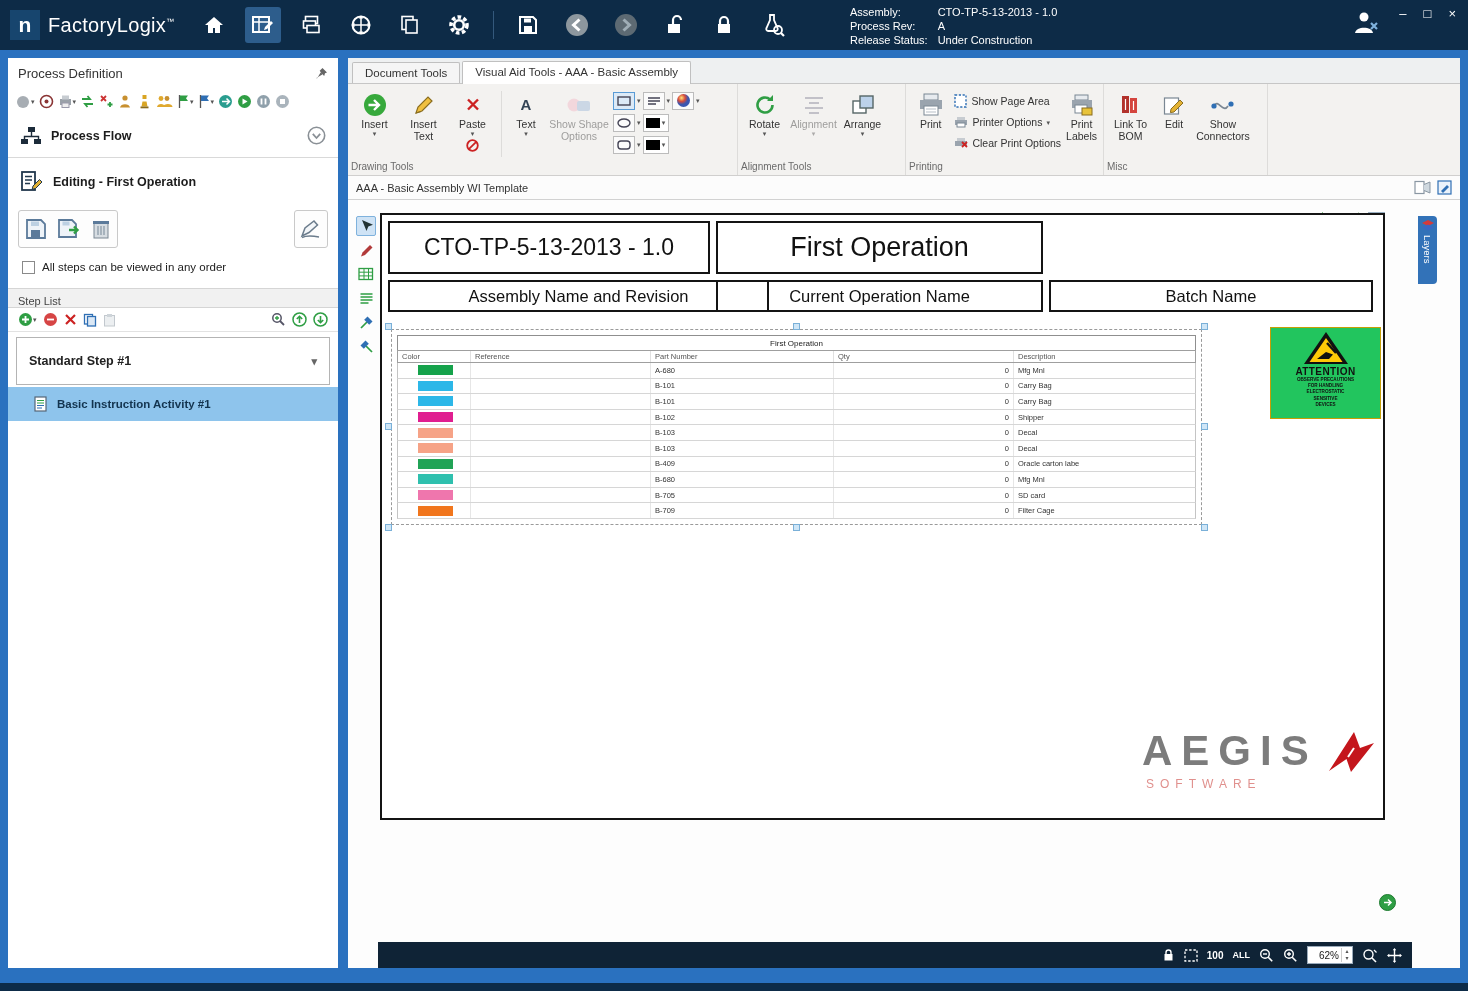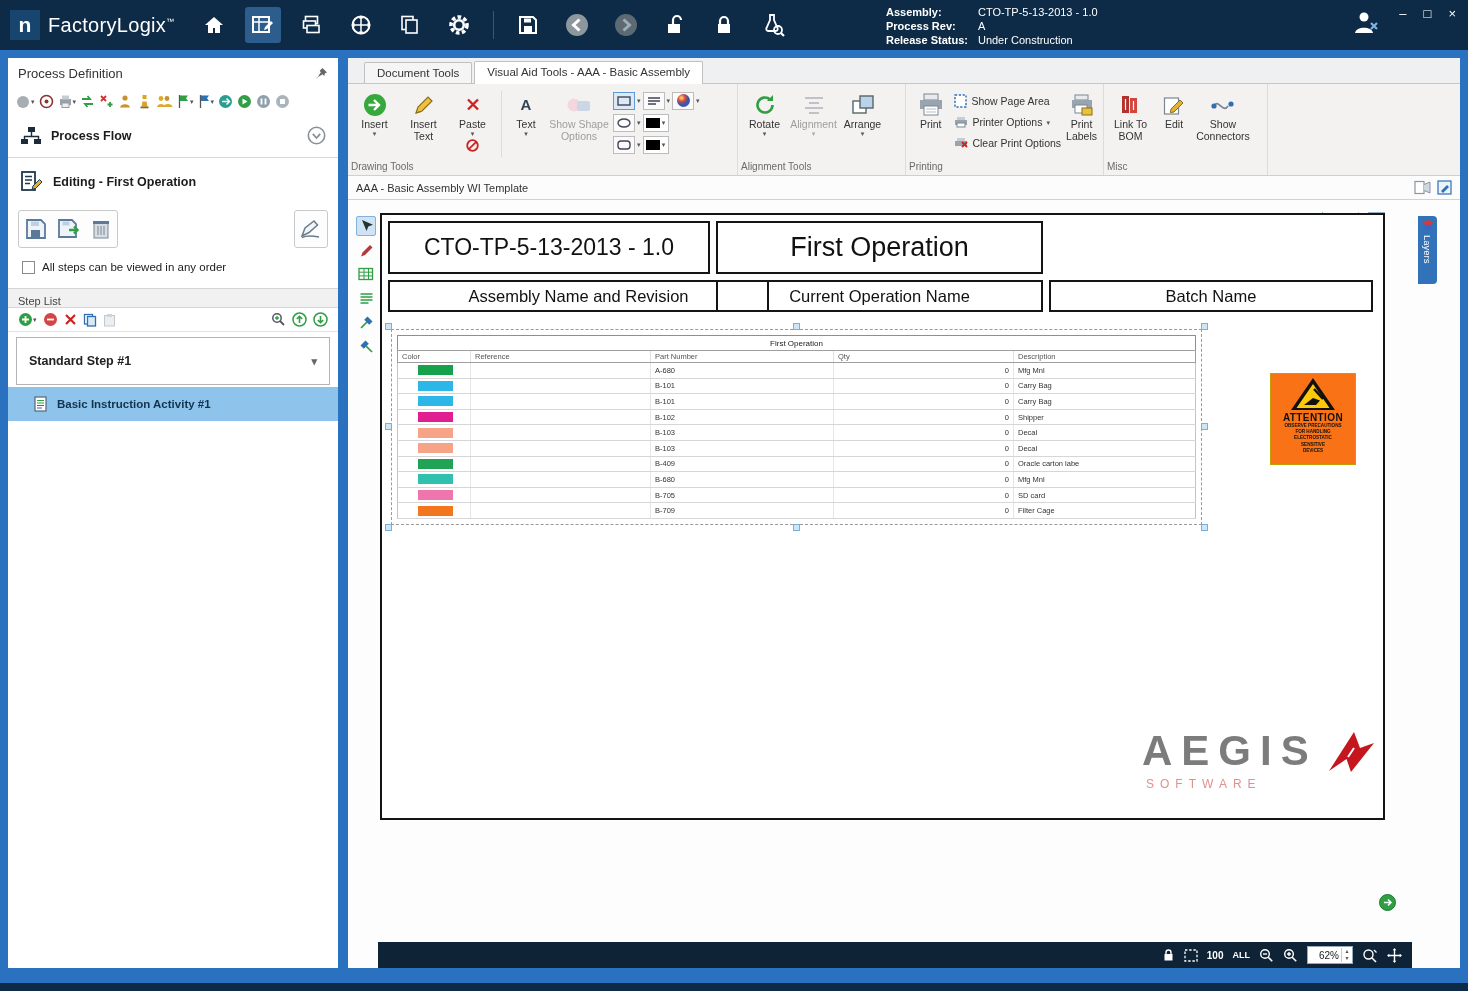--- a/index.html
+++ b/index.html
@@ -10,21 +10,21 @@
   
   .titlebar { position:absolute; top:0; left:0; right:0; height:50px; background:#0d2b47; display:flex; align-items:center; color:#fff; }
   .logo-box { width:30px; height:30px; margin-left:10px; background:#17456e; display:flex; align-items:center; justify-content:center; font-size:21px; font-weight:bold; color:#fff; }
   .app-name { font-size:20px; margin-left:8px; letter-spacing:.3px; }
   .app-name sup { font-size:8px; }
   .tb-icons { display:flex; align-items:center; gap:13px; margin-left:22px; }
   .tb-btn { width:36px; height:36px; display:flex; align-items:center; justify-content:center; border-radius:3px; cursor:default; }
   .tb-btn.active { background:#2d5d8c; }
   .tb-sep { width:1px; height:28px; background:#34597c; margin:0 3px; }
   .assembly-info { position:absolute; left:850px; top:5px; font-size:11px; line-height:14px; display:grid; grid-template-columns:auto auto; column-gap:10px; }
-  .assembly-info .lbl { font-weight:bold;margin-left:36px; }
+  .assembly-info .lbl { font-weight:normal; }
   .user-area { position:absolute; right:88px; top:10px; }
   .win-controls { position:absolute; right:12px; top:6px; display:flex; gap:17px; font-size:13px; color:#fff; }
   .win-controls span { cursor:default; }
 
   
   .left-panel { position:absolute; top:58px; left:8px; width:330px; bottom:23px; background:#fff; overflow:hidden; }
   .lp-header { height:30px; display:flex; align-items:center; padding:0 10px; font-size:13px; color:#333; }
   .lp-header .pin { margin-left:auto; }
   .lp-toolbar { height:26px; display:flex; align-items:center; gap:4px; padding:0 8px; }
   .mini { display:inline-flex; align-items:center; }
@@ -39,21 +39,21 @@
   .checkbox { width:13px; height:13px; border:1px solid #8a8a8a; background:#fff; }
   .lp-steplist-hd { height:20px; margin-top:6px; background:#f1f1f1; border-top:1px solid #d5d5d5; border-bottom:1px solid #d5d5d5; display:flex; align-items:flex-end; padding:0 10px; font-size:11px; color:#444; }
   .lp-steptools { height:24px; display:flex; align-items:center; gap:6px; padding:0 10px; border-bottom:1px solid #e2e2e2; }
   .lp-steptools .right { margin-left:auto; display:flex; gap:6px; }
   .step-box { margin:5px 8px 2px; height:48px; border:1px solid #b4b4b4; display:flex; align-items:center; padding:0 12px; font-weight:bold; font-size:12.5px; background:#fff; }
   .step-box .chev { margin-left:auto; color:#666; font-size:11px; }
   .activity-row { height:34px; margin:2px 0 0; background:#8ec4ec; display:flex; align-items:center; gap:8px; padding:0 12px 0 26px; font-weight:bold; font-size:11.5px; color:#13344f; }
 
   
   .main { position:absolute; top:58px; left:348px; right:8px; bottom:23px; background:#fff; }
-  .tabs { position:absolute; top:0; left:0; right:0; height:26px; background:#eef0f1; border-bottom:1px solid #c6c6c6; display:flex; align-items:flex-end; padding-left:16px; gap:2px; }
+  .tabs { position:absolute; top:0; left:0; right:0; height:26px; background:#eef0f1; border-bottom:1px solid #c6c6c6; display:flex; align-items:flex-end; padding-left:4px; gap:2px; }
   .tab { font-size:11.5px; color:#333; background:#f5f5f5; border:1px solid #c0c0c0; border-bottom:none; padding:4px 12px; border-radius:2px 2px 0 0; }
   .tab.active { background:#fff; padding-bottom:6px; margin-bottom:-1px; z-index:2;text-align:center; }
   .ribbon { position:absolute; top:26px; left:0; right:0; height:92px; background:#f3f2f0; border-bottom:1px solid #d0cfce; display:flex; }
   .rgroup { display:flex; flex-direction:column; border-right:1px solid #dddcda; padding:2px 3px 0; }
   .rg-content { flex:1; display:flex; align-items:flex-start; gap:2px; padding-top:2px; }
   .rg-label { text-align:left; font-size:10px; color:#6b6b6b; padding:1px 0 3px; }
   .rbtn { display:flex; flex-direction:column; align-items:center; width:47px; padding-top:3px; font-size:10.5px; color:#333; line-height:1.15; text-align:center; }
   .rbtn .icn { height:27px; display:flex; align-items:center; justify-content:center; }
   .disabled { opacity:.45; }
   .vsep { width:1px; background:#dddcda; align-self:stretch; margin:3px 3px; }
@@ -84,21 +84,21 @@
   .table-obj { position:absolute; left:15px; top:120px; width:799px; outline:1px dashed #9a9a9a; outline-offset:5px; background:#fff; }
   .t-title { height:15px; border:1px solid #8f8f8f; border-bottom:none; display:flex; align-items:center; justify-content:center; font-size:8px; color:#222; }
   .t-head { display:flex; height:13px; border:1px solid #9f9f9f; font-size:7.5px; color:#555; }
   .t-head>div { padding:1px 0 0 4px; border-right:1px solid #e0e0e0; }
   .t-row { display:flex; height:15.6px; border-left:1px solid #c4c4c4; border-right:1px solid #c4c4c4; border-bottom:1px solid #d6d6d6; align-items:center; font-size:7.5px; color:#333; }
   .t-row>div { height:100%; display:flex; align-items:center; border-right:1px solid #e6e6e6; }
   .c0 { width:73px; } .c1 { width:180px; } .c2 { width:183px; padding-left:4px; } .c3 { width:180px; justify-content:flex-end; padding-right:4px; } .c4 { flex:1; padding-left:4px; border-right:none!important; }
   .swatch { width:35px; height:10px; margin-left:20px; }
   .handle { position:absolute; width:7px; height:7px; background:#cfe6f7; border:1px solid #7ab0d8; z-index:3; }
   
-  .esd { position:absolute; left:888px; top:112px; width:86px; height:92px; background:#f97316; border:1px solid #c69e05; display:flex; flex-direction:column; align-items:center; padding-top:3px; text-align:center;margin-top:46px; }
+  .esd { position:absolute; left:888px; top:112px; width:111px; height:92px; background:#22c55e; border:1px solid #c69e05; display:flex; flex-direction:column; align-items:center; padding-top:3px; text-align:center; }
   .esd .ttl { font-size:10px; font-weight:800; color:#111; letter-spacing:.4px; margin-top:1px; }
   .esd .ln { font-size:4.6px; font-weight:bold; color:#111; line-height:1.35; }
   
   .aegis { position:absolute; left:760px; top:512px; width:232px; }
   .aegis .row { display:flex; align-items:center; gap:6px; }
   .aegis .word { font-size:42px; font-weight:bold; color:#7c7c7c; letter-spacing:9px; }
   .aegis .sub { font-size:12px; color:#e0908d; letter-spacing:6px; margin-top:2px; margin-left:4px; }
   
   .statusbar { position:absolute; bottom:0; left:30px; right:48px; height:26px; background:#0f2336; display:flex; align-items:center; justify-content:flex-end; gap:9px; padding:0 10px; color:#fff; }
   .sb-txt { font-size:10px; font-weight:bold; color:#fff; }

